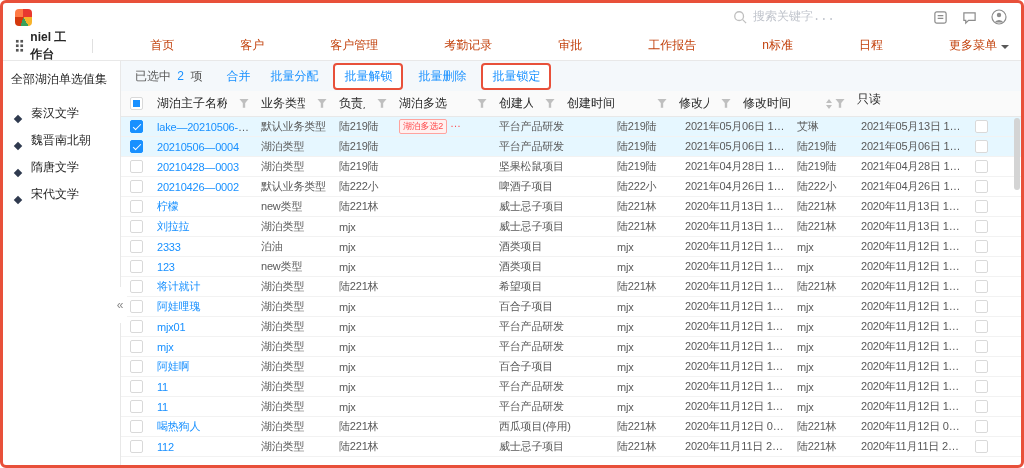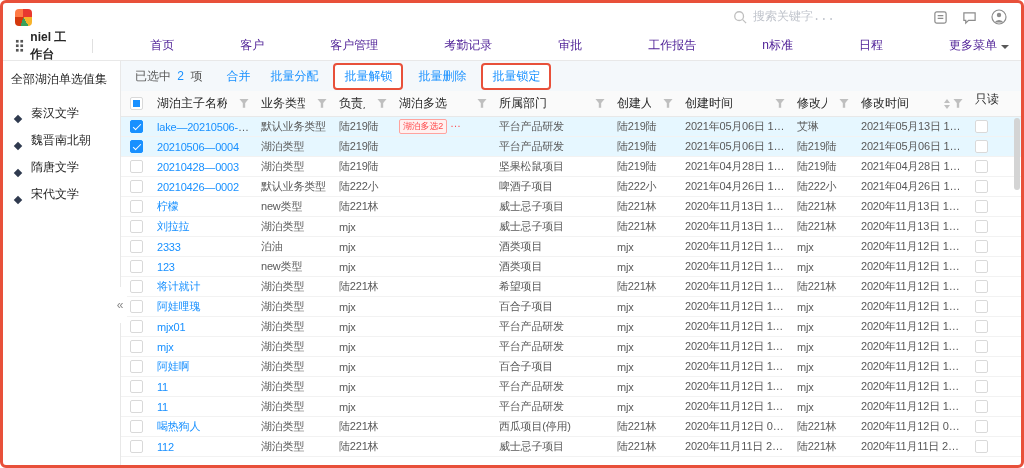--- a/index.html
+++ b/index.html
@@ -26,21 +26,21 @@
   .top-icons { display: flex; align-items: center; gap: 14px; padding-right: 2px; }
 
   
   .navbar { height: 30px; display: flex; align-items: center; padding: 0 12px; gap: 18px; border-bottom: 1px solid #e8e8e8; font-size: 12px; }
   .workspace { display: flex; align-items: center; gap: 6px; font-weight: bold; }
   .grid-icon { width: 13px; height: 13px;
     background-image: radial-gradient(circle, #555 1.3px, transparent 1.5px);
     background-size: 4.5px 4.5px; }
   .vdiv { width: 1px; height: 14px; background: #e0e0e0; }
   .nav-menu { display: flex; align-items: center; gap: 26px; }
-  .nav-item { cursor: pointer; color: #4c1d95; display: flex; align-items: center; gap: 4px; white-space: nowrap; margin-left: 40px; }
+  .nav-item { cursor: pointer; color: #c2410c; display: flex; align-items: center; gap: 4px; white-space: nowrap; margin-left: 40px; }
   .caret { width: 0; height: 0; border-left: 4px solid transparent; border-right: 4px solid transparent; border-top: 4px solid #595959; margin-top: 2px; }
 
   
   .content { display: flex; height: 404px; }
 
   .sidebar { width: 118px; flex: none; border-right: 1px solid #e8e8e8; padding-top: 10px; position: relative; }
   .sidebar-title { font-size: 12px; padding: 0 8px 12px; color: #262626; white-space: nowrap; }
   .tree-item { display: flex; align-items: flex-end; gap: 10px; padding: 5px 8px 5px 12px; font-size: 12px; color: #262626; cursor: pointer; white-space: nowrap; }
   .diamond { width: 6px; height: 6px; background: #2f3a4f; transform: rotate(45deg); flex: none; }
   .collapse { position: absolute; right: -7px; top: 56%; width: 14px; height: 36px; background: #fff; color: #8c8c8c;
@@ -254,27 +254,20 @@
       <span class="funnel"></span>
     </span>
   </div>
           <div class="hcell c-tags">
     <span class="hlabel">湖泊多选</span>
     <span class="hicons">
 
       <span class="funnel"></span>
     </span>
   </div>
-          <div class="hcell c-dept">
-    <span class="hlabel">所属部门</span>
-    <span class="hicons">
-
-      <span class="funnel"></span>
-    </span>
-  </div>
           <div class="hcell c-creator">
     <span class="hlabel">创建人</span>
     <span class="hicons">
 
       <span class="funnel"></span>
     </span>
   </div>
           <div class="hcell c-created">
     <span class="hlabel">创建时间</span>
     <span class="hicons">

